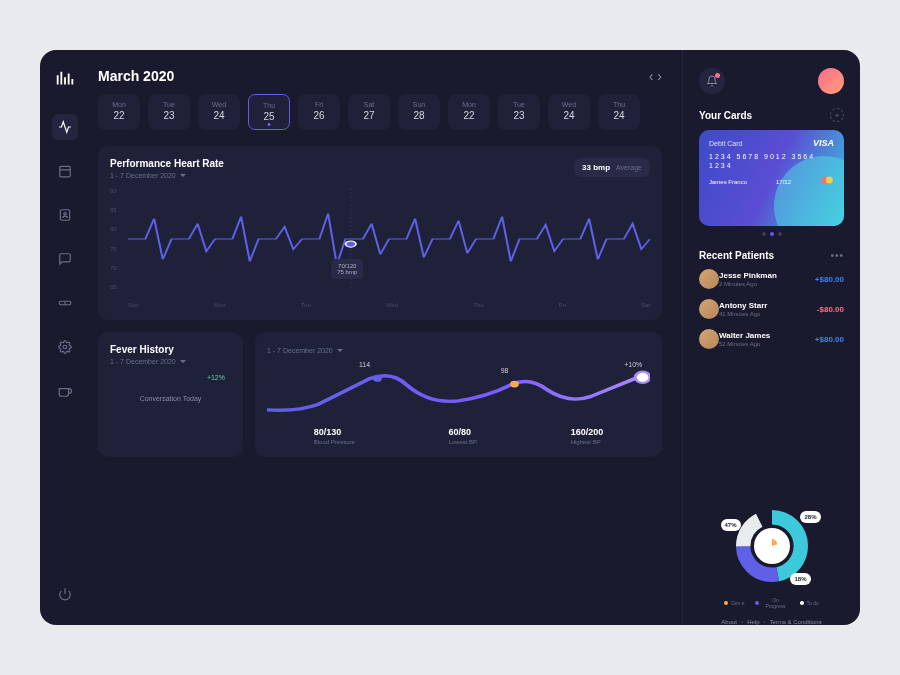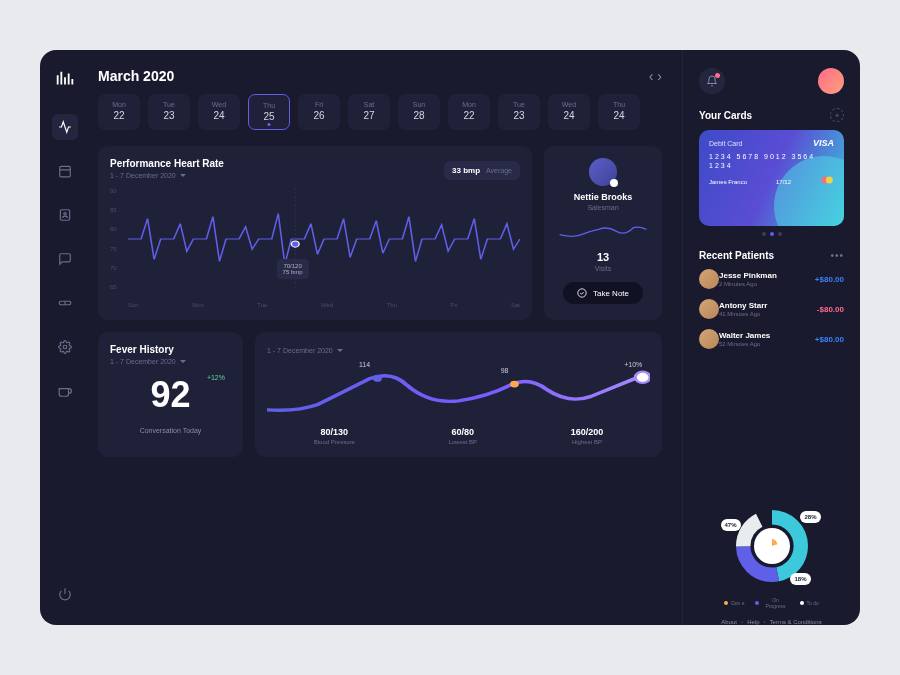--- a/index.html
+++ b/index.html
@@ -22,21 +22,21 @@
 .day-card .dow { color: #6b6e8a; font-size: 7px; margin-bottom: 2px; }
 .day-card .num { color: #d5d6e0; font-size: 10px; font-weight: 500; }
 .day-card.selected { border: 1px solid #5f5fe8; position: relative; }
 .day-card.selected::after { content: ''; position: absolute; bottom: 3px; left: 50%; transform: translateX(-50%); width: 3px; height: 3px; background: #7a5cff; border-radius: 50%; }
 .row { display: flex; gap: 12px; }
 .card { background: #1f2139; border-radius: 10px; padding: 12px; }
 .heart-card { flex: 1; }
 .card-title { color: #fff; font-size: 10px; font-weight: 600; }
 .card-subtitle { color: #6b6e8a; font-size: 7px; margin-top: 2px; display: flex; align-items: center; gap: 4px; }
 .card-subtitle::after { content: ''; border: 3px solid transparent; border-top-color: #6b6e8a; margin-top: 3px; }
-.heart-header { display: flex; justify-content: space-between; align-items: flex-end; margin-bottom: 8px; }
+.heart-header { display: flex; justify-content: space-between; align-items: flex-start; margin-bottom: 8px; }
 .bmp-badge { background: #282a47; border-radius: 6px; padding: 5px 8px; display: flex; align-items: center; gap: 6px; }
 .bmp-badge .value { color: #fff; font-size: 8px; font-weight: 600; }
 .bmp-badge .label { color: #6b6e8a; font-size: 7px; }
 .heart-chart { position: relative; height: 120px; }
 .y-axis { position: absolute; left: 0; top: 0; bottom: 18px; display: flex; flex-direction: column; justify-content: space-between; }
 .y-axis span { color: #4a4c68; font-size: 6px; }
 .x-axis { position: absolute; bottom: 0; left: 18px; right: 0; display: flex; justify-content: space-between; }
 .x-axis span { color: #4a4c68; font-size: 6px; }
 .chart-area { position: absolute; left: 18px; right: 0; top: 0; bottom: 18px; }
 .chart-area svg { width: 100%; height: 100%; }
@@ -56,21 +56,21 @@
 .fever-card { width: 145px; }
 .fever-body { text-align: center; margin-top: 8px; }
 .fever-change { color: #5dd6a3; font-size: 7px; text-align: right; margin-right: 6px; }
 .fever-num { color: #fff; font-size: 36px; font-weight: 600; line-height: 1; margin-top: -4px; }
 .fever-label { color: #8a8ca5; font-size: 7px; margin-top: 14px; }
 .bp-card { flex: 1; }
 .bp-chart { position: relative; height: 56px; margin-top: 10px; }
 .bp-chart svg { width: 100%; height: 100%; }
 .bp-label { position: absolute; color: #c9cadb; font-size: 7px; }
 .bp-stats { display: flex; justify-content: space-around; margin-top: 6px; }
-.bp-stat { text-align: center; }
+.bp-stat { }
 .bp-stat .val { color: #fff; font-size: 9px; font-weight: 600; }
 .bp-stat .lbl { color: #6b6e8a; font-size: 6px; margin-top: 2px; }
 .right-panel { width: 178px; padding: 18px 16px 0; display: flex; flex-direction: column; border-left: 1px solid #232441; }
 .right-header { display: flex; justify-content: space-between; align-items: center; margin-bottom: 14px; }
 .bell { width: 26px; height: 26px; background: #242640; border-radius: 50%; display: flex; align-items: center; justify-content: center; cursor: pointer; position: relative; }
 .bell::after { content: ''; position: absolute; top: 5px; right: 5px; width: 5px; height: 5px; background: #ff6b8a; border-radius: 50%; }
 .user-avatar { width: 26px; height: 26px; border-radius: 50%; background: linear-gradient(135deg, #ff6b8a, #ffa07a); cursor: pointer; }
 .section-header { display: flex; justify-content: space-between; align-items: center; margin-bottom: 8px; }
 .section-title { color: #fff; font-size: 10px; font-weight: 600; }
 .add-btn { width: 14px; height: 14px; border: 1px dashed #4a4c68; border-radius: 50%; color: #6b6e8a; display: flex; align-items: center; justify-content: center; font-size: 8px; cursor: pointer; }
@@ -260,48 +260,30 @@
               <span>Mon</span>
               <span>Tue</span>
               <span>Wed</span>
               <span>Thu</span>
               <span>Fri</span>
               <span>Sat</span>
             </div>
         </div>
       </div>
 
-      <div class="card profile-card">
-        <div class="avatar"></div>
-        <div class="profile-name">Nettie Brooks</div>
-        <div class="profile-role">Salesman</div>
-        <svg class="mini-wave" viewBox="0 0 100 30">
-          <path d="M0,18 Q15,22 25,18 T45,12 Q55,8 65,14 T85,10 Q92,8 100,12" stroke="#5f5fe8" stroke-width="1.5" fill="none"></path>
-        </svg>
-        <div class="visits-num">13</div>
-        <div class="visits-label">Visits</div>
-        <div class="take-note">
-          <svg viewBox="0 0 24 24" fill="none" stroke="#fff" stroke-width="2">
-              <circle cx="12" cy="12" r="10"></circle>
-              <path d="M8 12l3 3 5-5"></path>
-            </svg>
-          <span>Take Note</span>
-        </div>
-      </div>
     </div>
 
     <div class="row row2">
       <div class="card fever-card">
         <div class="card-title">Fever History</div>
         <div class="card-subtitle">
             <span>1 - 7 December 2020</span>
           </div>
         <div class="fever-body">
           <div class="fever-change">+12%</div>
-          <div class="fever-num">92</div>
           <div class="fever-label">Conversation Today</div>
         </div>
       </div>
 
       <div class="card bp-card">
         <div class="card-subtitle">
             <span>1 - 7 December 2020</span>
           </div>
         <div class="bp-chart">
           <svg viewBox="0 0 260 50" preserveAspectRatio="none">

